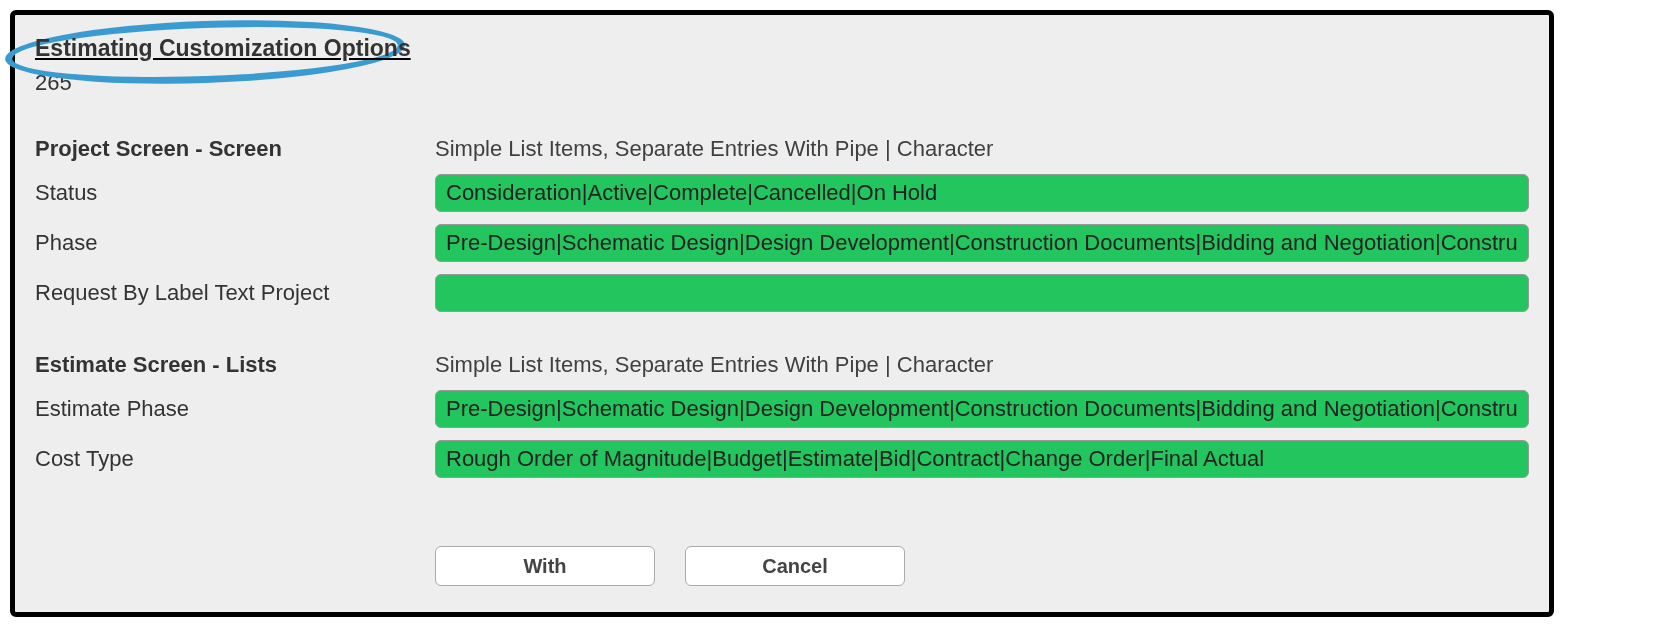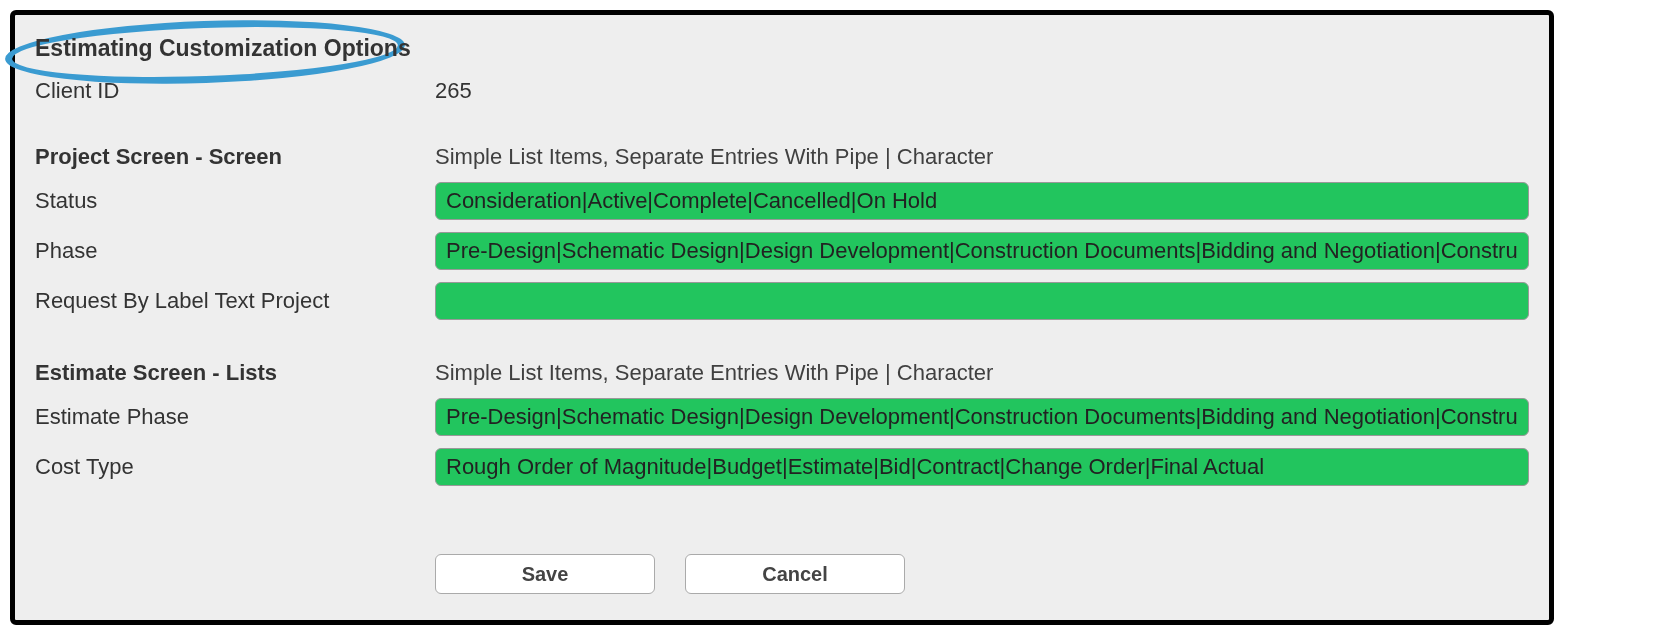--- a/index.html
+++ b/index.html
@@ -85,42 +85,42 @@
       top: 6px;
       left: -10px;
       width: 400px;
       height: 62px;
       border: 7px solid #3a9bd1;
       border-radius: 50%;
       pointer-events: none;
       transform: rotate(-2deg);
     }
     .title-row {
-      margin-bottom: 16px;
+      margin-bottom: 8px;
       position: relative;
+      text-decoration: underline;
     }
     .title-text {
       font-weight: bold;
       font-size: 23px;
       color: #333;
     }
   </style>
 </head>
 <body>
 
 <div class="panel">
 
   <div class="highlight-ellipse"></div>
 
   <div class="row title-row">
     <div class="title-text">Estimating Customization Options</div>
   </div>
 
   <div class="row">
-    <div class="label-col">Client ID</div>
     <div class="value-col">265</div>
   </div>
 
   <div class="spacer-sm"></div>
 
   <div class="row">
     <div class="label-col section-header">Project Screen - Screen</div>
     <div class="value-col section-hint">Simple List Items, Separate Entries With Pipe | Character</div>
   </div>
 
@@ -162,17 +162,17 @@
   <div class="row">
     <div class="label-col">Cost Type</div>
     <div class="value-col">
       <input type="text" class="field-input" value="Rough Order of Magnitude|Budget|Estimate|Bid|Contract|Change Order|Final Actual" style="">
     </div>
   </div>
 
   <div class="spacer-lg"></div>
 
   <div class="button-row">
-    <button class="btn">Save</button>
+    <button class="btn">With</button>
     <button class="btn">Cancel</button>
   </div>
 
 </div>
 
 </body></html>

